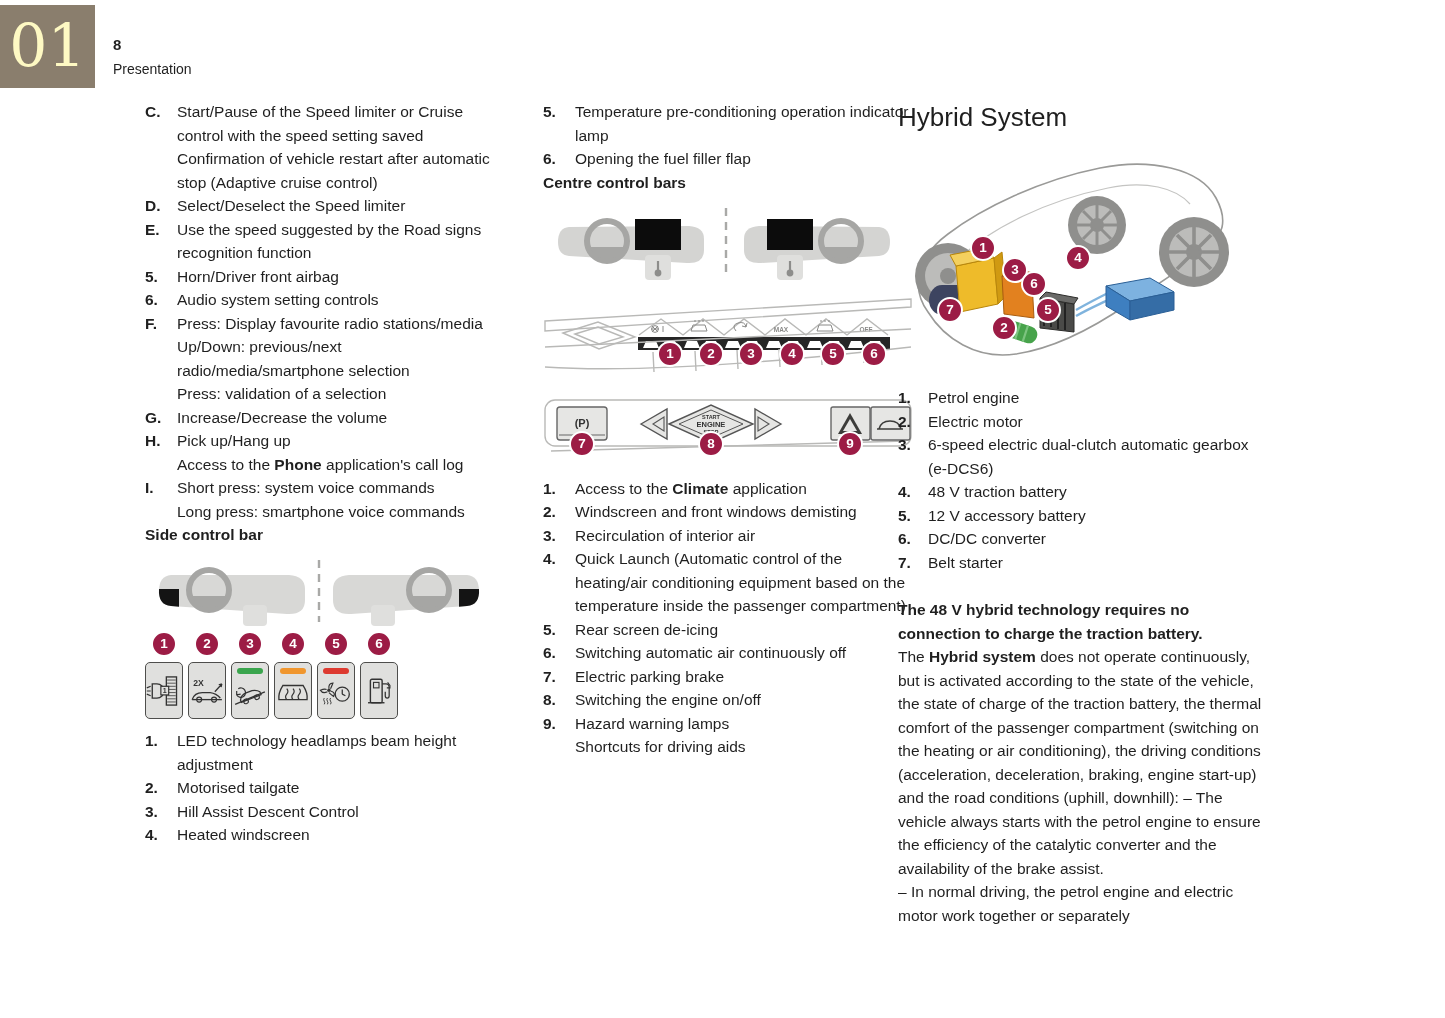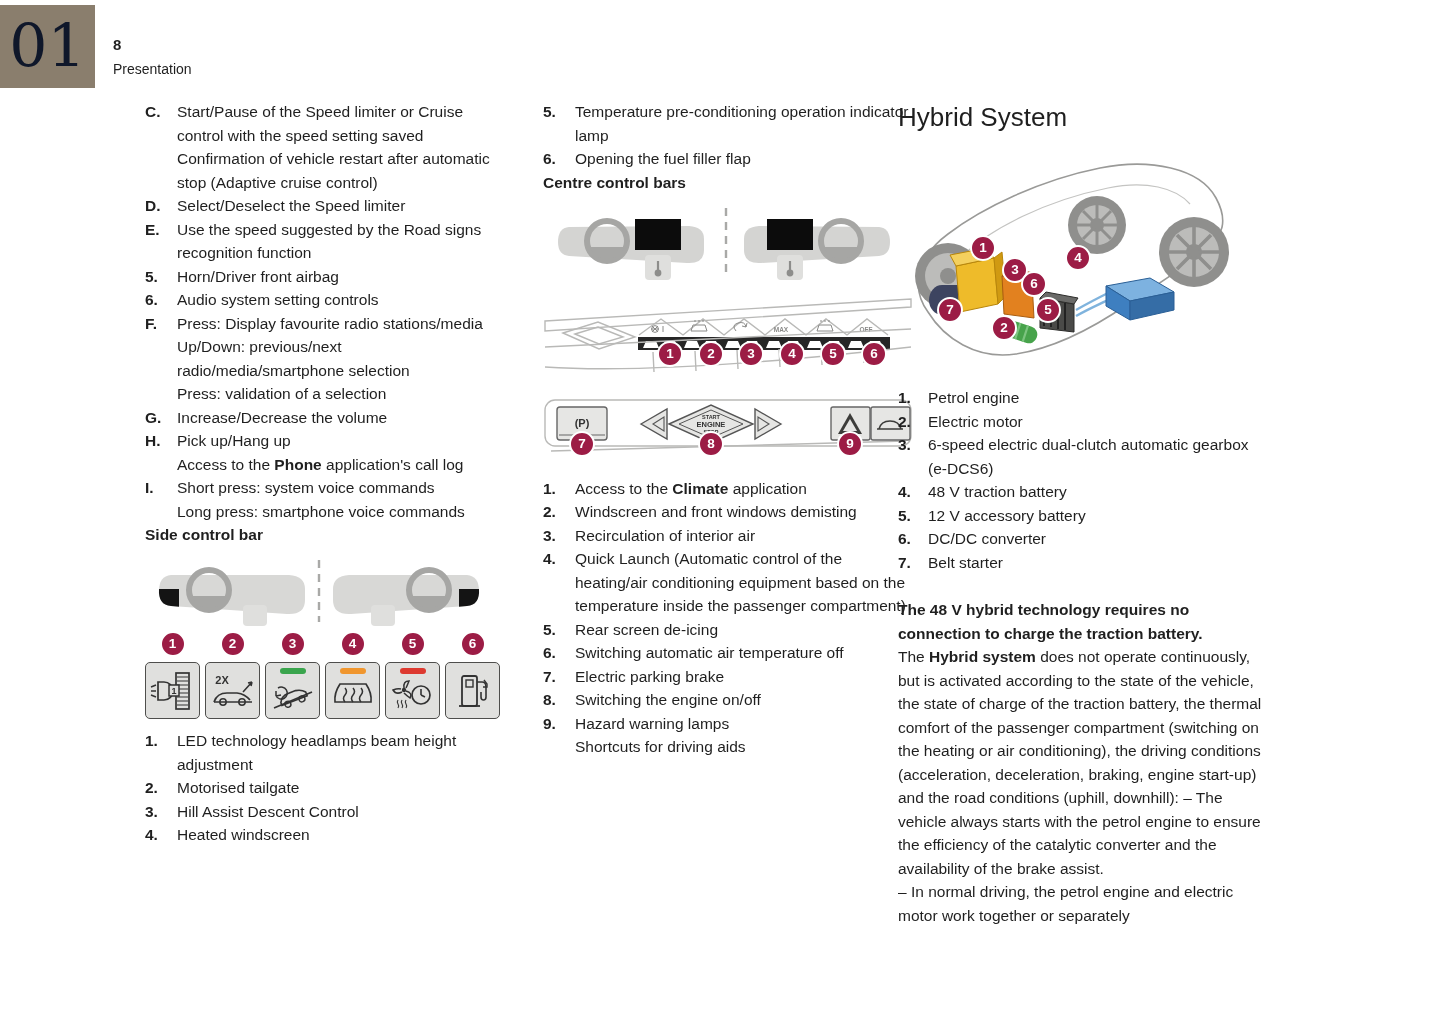--- a/index.html
+++ b/index.html
@@ -2,21 +2,21 @@
 <html><head>
 <meta charset="utf-8">
 <style>
   html,body{margin:0;padding:0;background:#ffffff;}
   .page{position:relative;width:1445px;height:1018px;background:#fff;
         font-family:"Liberation Sans",sans-serif;color:#1f1f1f;
         font-size:15.5px;line-height:23.5px;overflow:hidden;}
 
   
   .chapter-box{position:absolute;left:0;top:5px;width:95px;height:83px;background:#8a7e6d;
-               color:#0f172a;font-family:"DejaVu Serif",serif;font-size:60px;line-height:83px;
+               color:#fef9c3;font-family:"DejaVu Serif",serif;font-size:60px;line-height:83px;
                text-align:center;font-weight:400;}
   .page-num{position:absolute;left:113px;top:36px;font-weight:bold;font-size:15px;line-height:18px;}
   .section-title{position:absolute;left:113px;top:58px;font-size:14px;line-height:22px;}
 
   
   .col{position:absolute;top:100px;}
   #col1{left:145px;width:362px;}
   #col2{left:543px;width:368px;}
   #col3{left:898px;width:372px;}
 
@@ -30,21 +30,21 @@
   
   .callout{width:26px;height:26px;border-radius:50%;background:#9c1c45;color:#fff;
            font-weight:bold;font-size:13.5px;line-height:22px;text-align:center;
            border:2px solid #fff;box-sizing:border-box;}
   .abs{position:absolute;}
 
   
   .diagram{position:relative;}
   .side-buttons{display:flex;gap:5px;margin:4px 0 10px 0;}
   .sbtn-col{display:flex;flex-direction:column;align-items:center;gap:5px;}
-  .sbtn{width:55px;height:57px;background:#e0e0de;border:1.6px solid #4e4e4c;border-radius:5px;
+  .sbtn{width:38px;height:57px;background:#e0e0de;border:1.6px solid #4e4e4c;border-radius:5px;
         position:relative;display:flex;align-items:center;justify-content:center;box-sizing:border-box;}
   .led{position:absolute;top:5px;left:50%;transform:translateX(-50%);width:26px;height:6px;border-radius:3px;}
   .led-green{background:#3aa54d;}
   .led-orange{background:#f0962e;}
   .led-red{background:#dd3a30;}
 
   svg{display:block;}
   .lineart{stroke:#b9b9b7;fill:none;stroke-width:1.4;}
 
   .para{margin:24px 0 0;}
@@ -362,21 +362,21 @@
       <div class="li">
         <span class="lbl">4.</span>
         <div class="txt">Quick Launch (Automatic control of the heating/air conditioning equipment based on the temperature inside the passenger compartment)</div>
       </div>
       <div class="li">
         <span class="lbl">5.</span>
         <div class="txt">Rear screen de-icing</div>
       </div>
       <div class="li">
         <span class="lbl">6.</span>
-        <div class="txt">Switching automatic air temperature off</div>
+        <div class="txt">Switching automatic air continuously off</div>
       </div>
       <div class="li">
         <span class="lbl">7.</span>
         <div class="txt">Electric parking brake</div>
       </div>
       <div class="li">
         <span class="lbl">8.</span>
         <div class="txt">Switching the engine on/off</div>
       </div>
       <div class="li">

